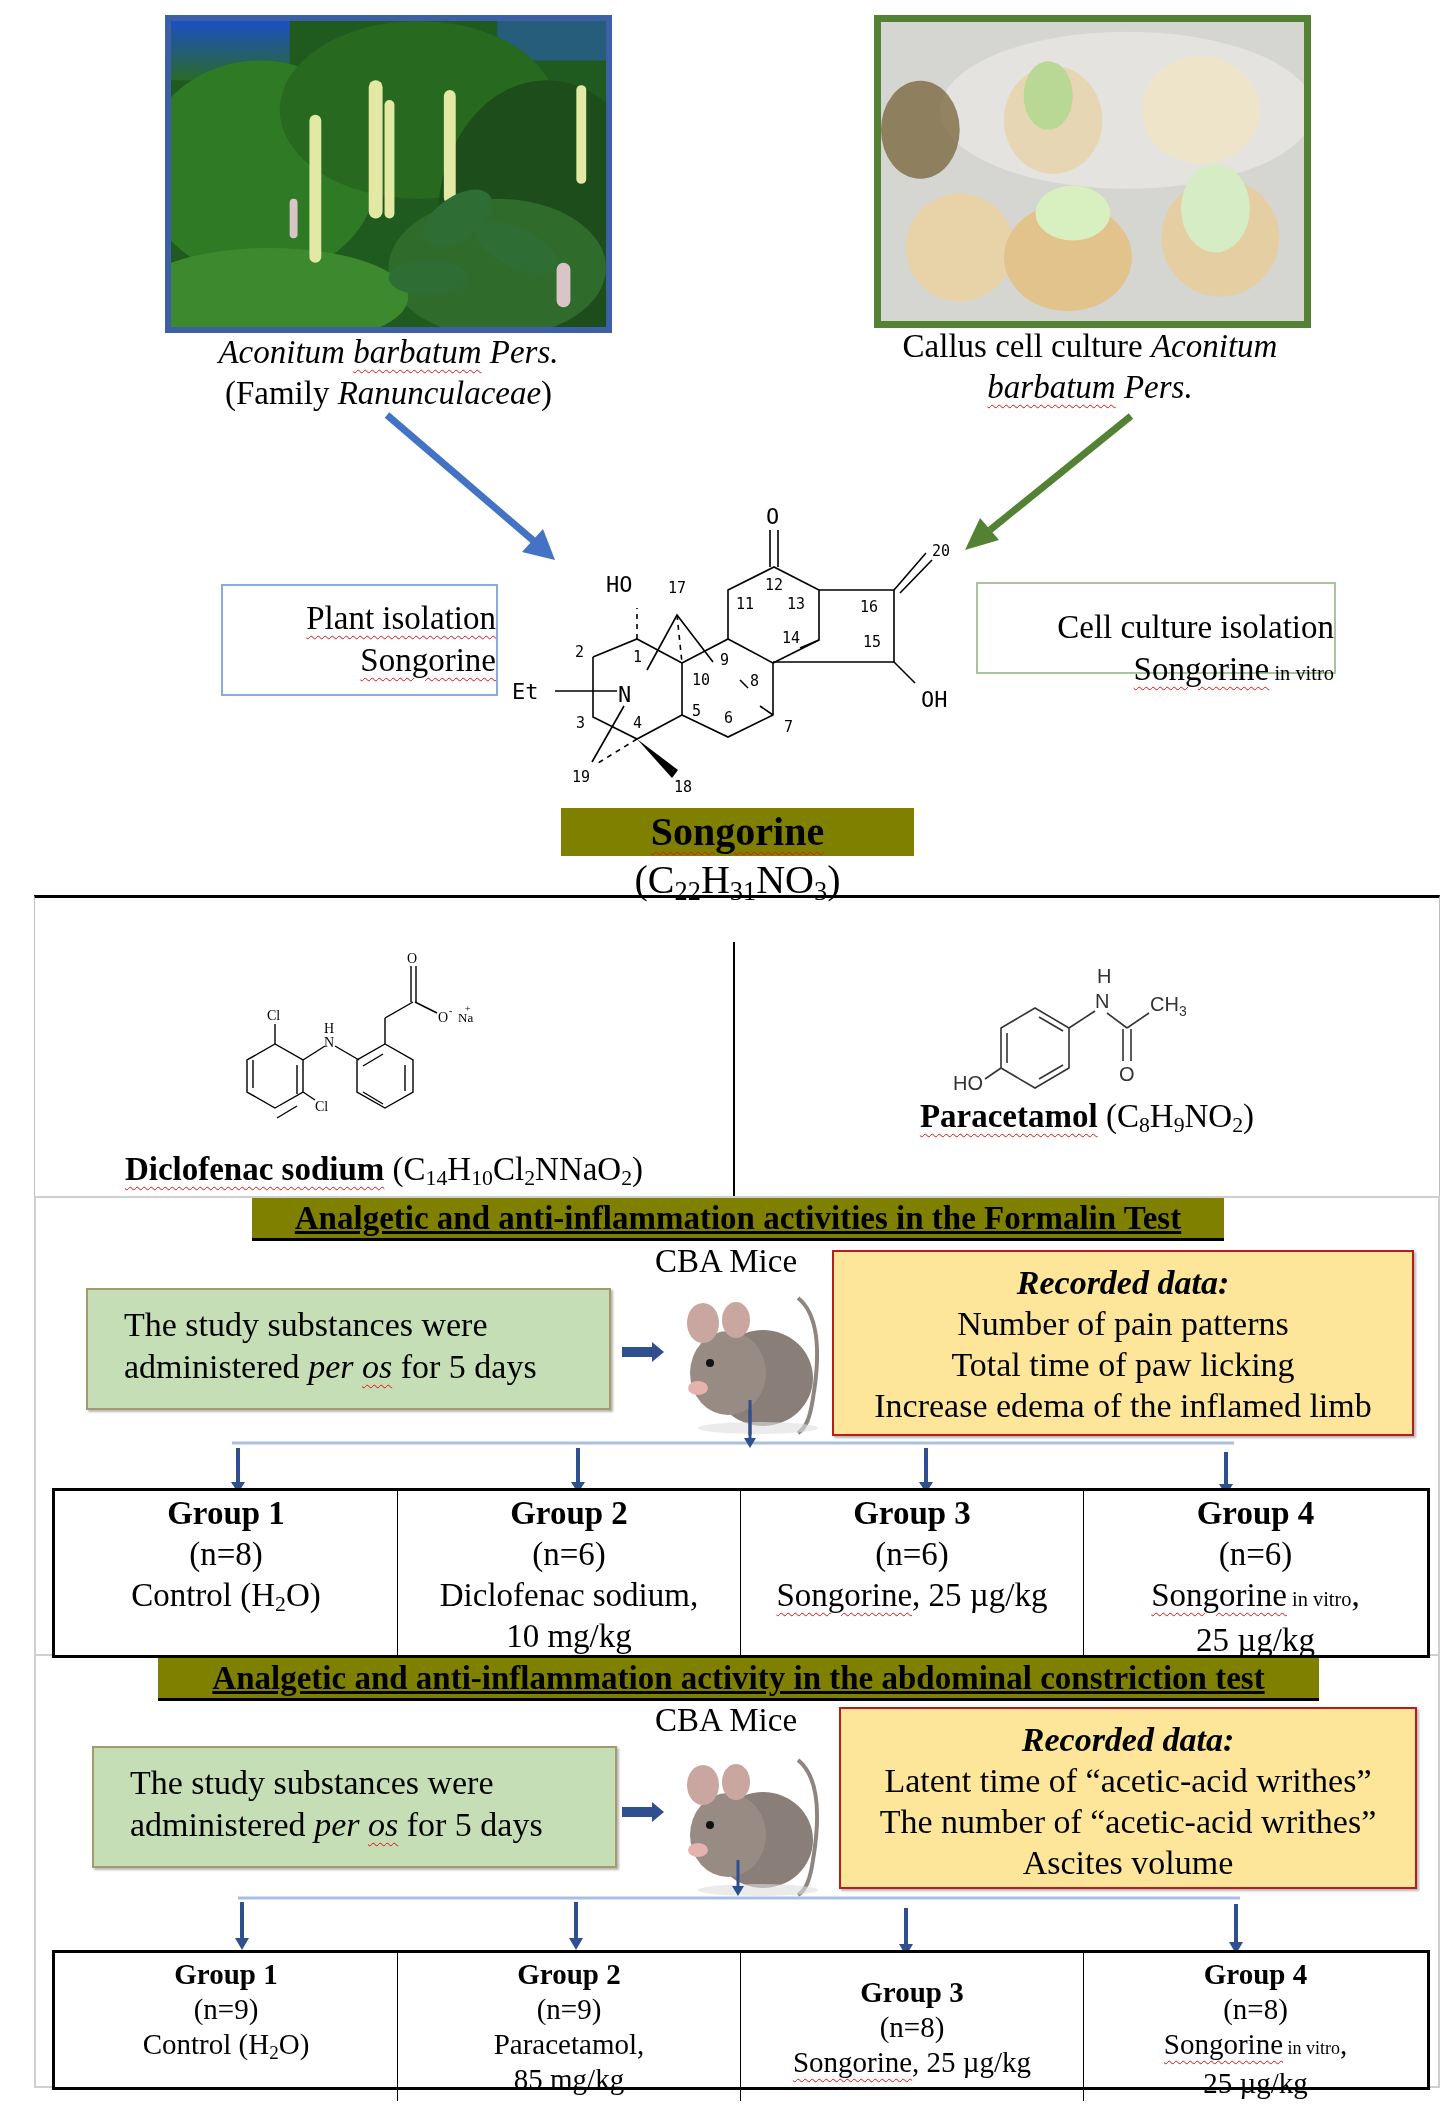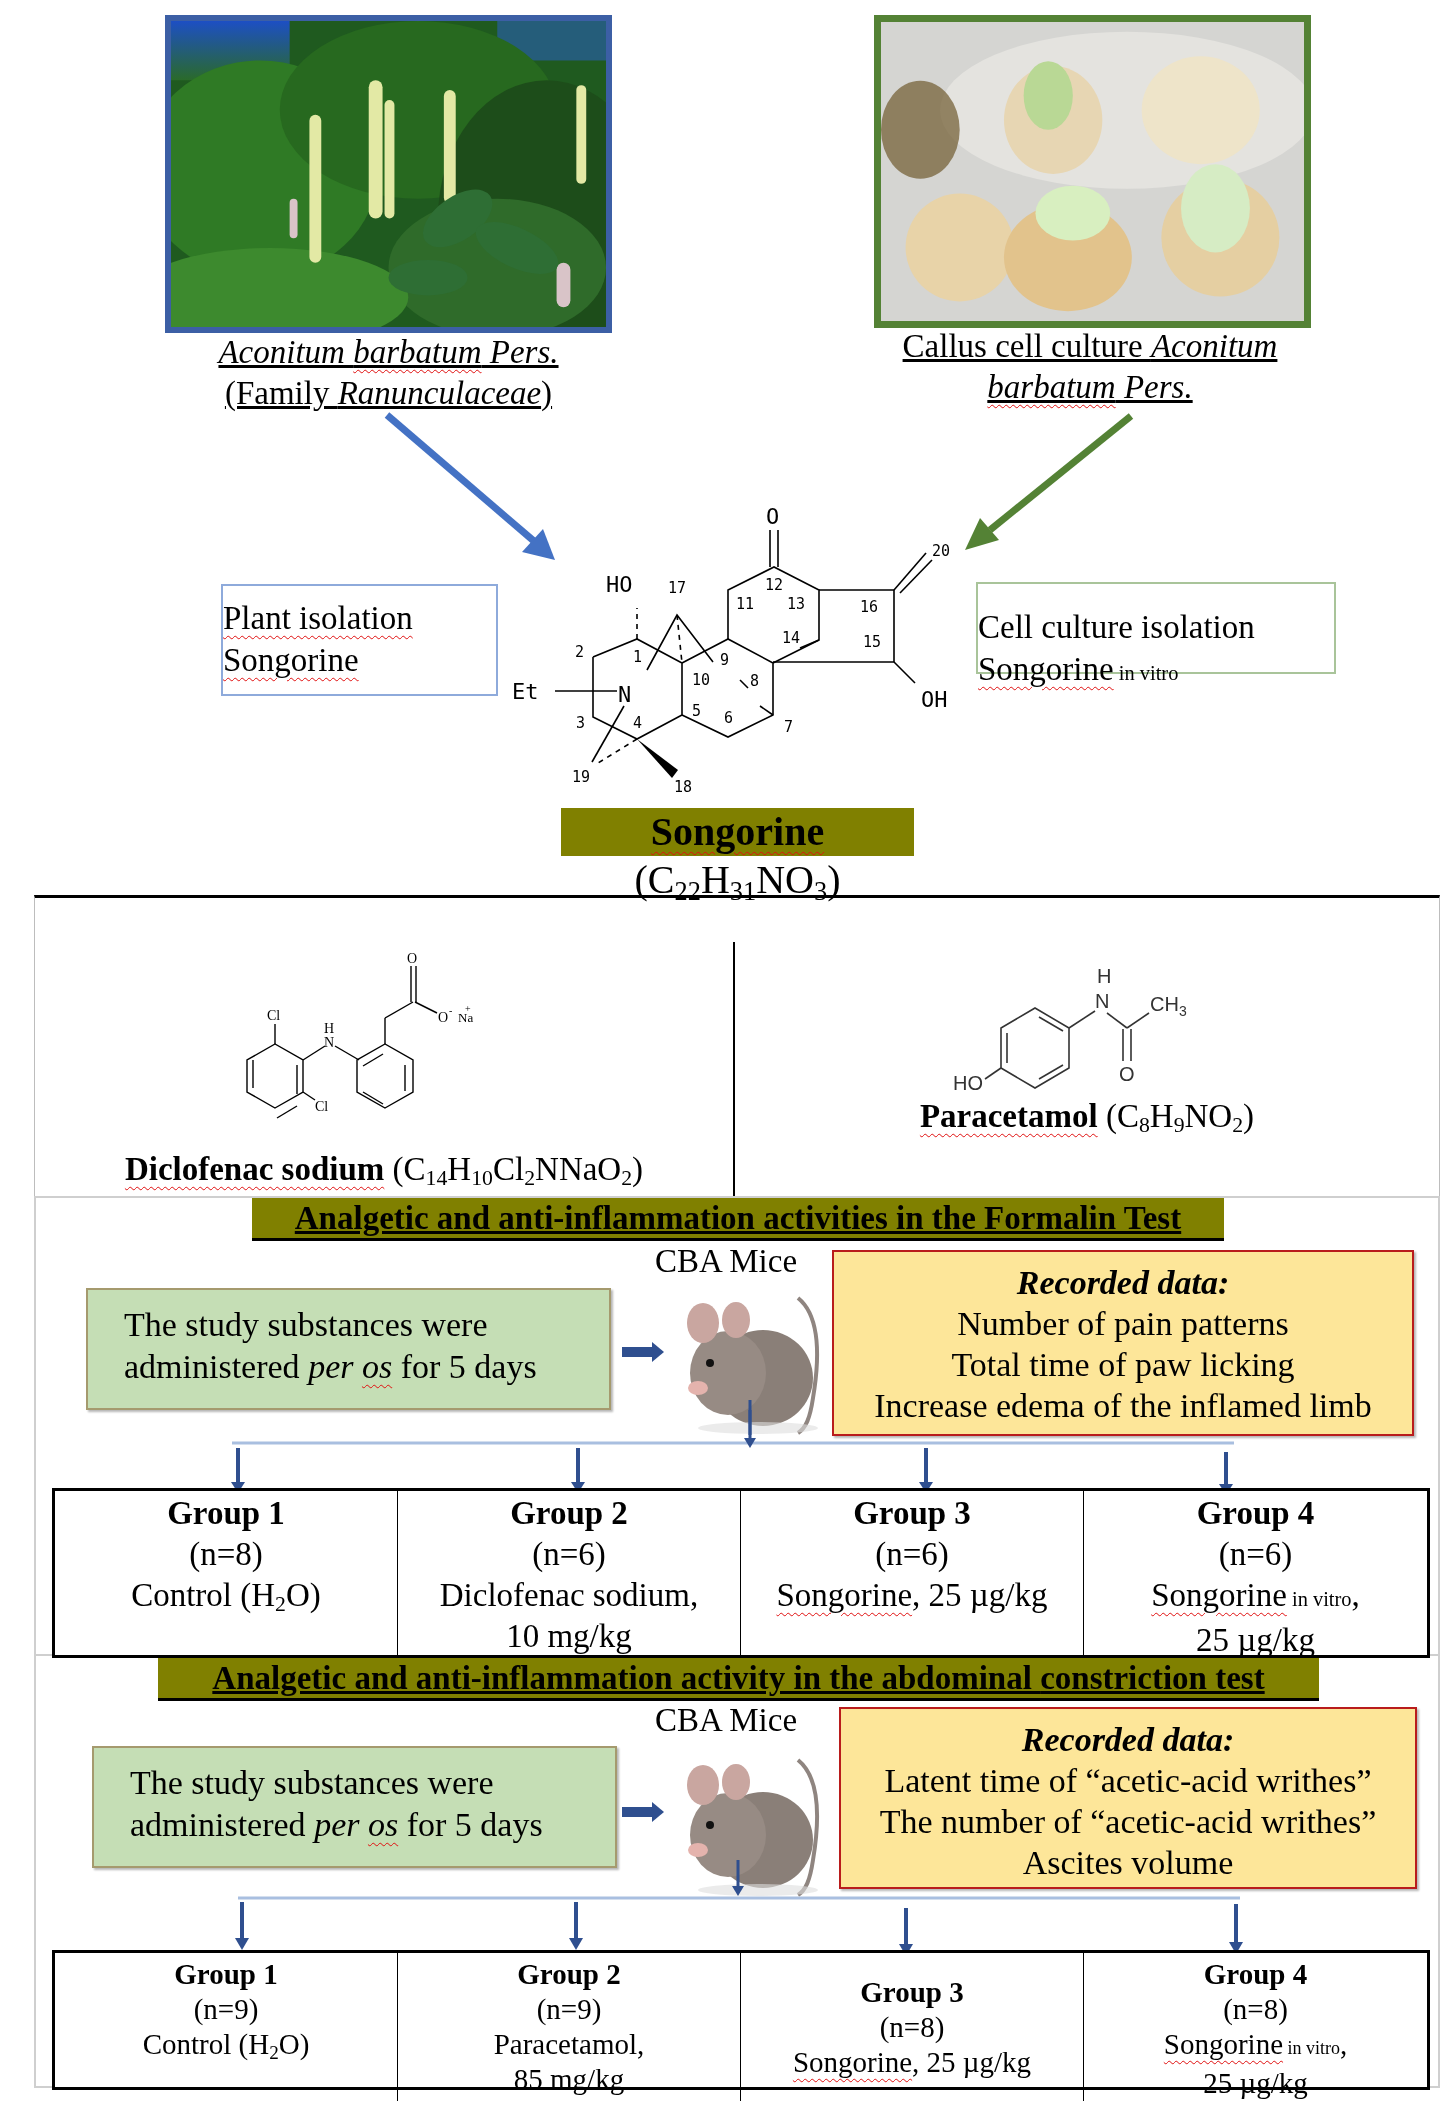--- a/index.html
+++ b/index.html
@@ -2,23 +2,23 @@
 <html><head>
 <meta charset="utf-8">
 <style>
   html, body { margin:0; padding:0; background:#ffffff; }
   body { width:1452px; height:2106px; position:relative; overflow:hidden;
          font-family:"Liberation Serif", serif; color:#000; }
   .abs { position:absolute; }
   .center { text-align:center; }
   .photo { position:absolute; box-sizing:border-box; overflow:hidden; }
   .photo svg { display:block; width:100%; height:100%; }
-  .cap { position:absolute; text-align:center; font-size:33px; line-height:41px;text-decoration:underline; }
+  .cap { position:absolute; text-align:center; font-size:33px; line-height:41px; }
   .wavy { text-decoration: underline wavy #e01010; text-decoration-thickness:1px; text-underline-offset:6px; }
-  .boxed { position:absolute; box-sizing:border-box; background:#fff; text-align:left; font-size:33px; line-height:42px; }
+  .boxed { position:absolute; box-sizing:border-box; background:#fff; text-align:right; font-size:33px; line-height:42px; }
   .hl { background:#808000; }
   .bold { font-weight:bold; }
   .sub { font-size:0.66em; vertical-align:-0.25em; }
   .small { font-size:0.62em; }
   .section-frame { position:absolute; border-left:2px solid #cfcfcf; border-right:2px solid #cfcfcf; box-sizing:border-box; }
   .green-box { position:absolute; box-sizing:border-box; background:#c5deb5; border:2px solid #a59a6e; box-shadow:2px 2px 2px #b8b8b8; font-size:34px; line-height:42px; padding:14px 36px; }
   .yellow-box { position:absolute; box-sizing:border-box; background:#fde699; border:2px solid #b91c1c; box-shadow:2px 2px 2px #b8b8b8; text-align:center; font-size:34px; line-height:41px; padding-top:10px; }
   .groups { position:absolute; display:grid; grid-template-columns:repeat(4,1fr); border:3px solid #000; box-sizing:border-box; background:#fff; }
   .groups > div { border-right:1.5px solid #000; text-align:center; font-size:33px; line-height:41px; padding-top:2px; }
   .groups > div:last-child { border-right:none; }

